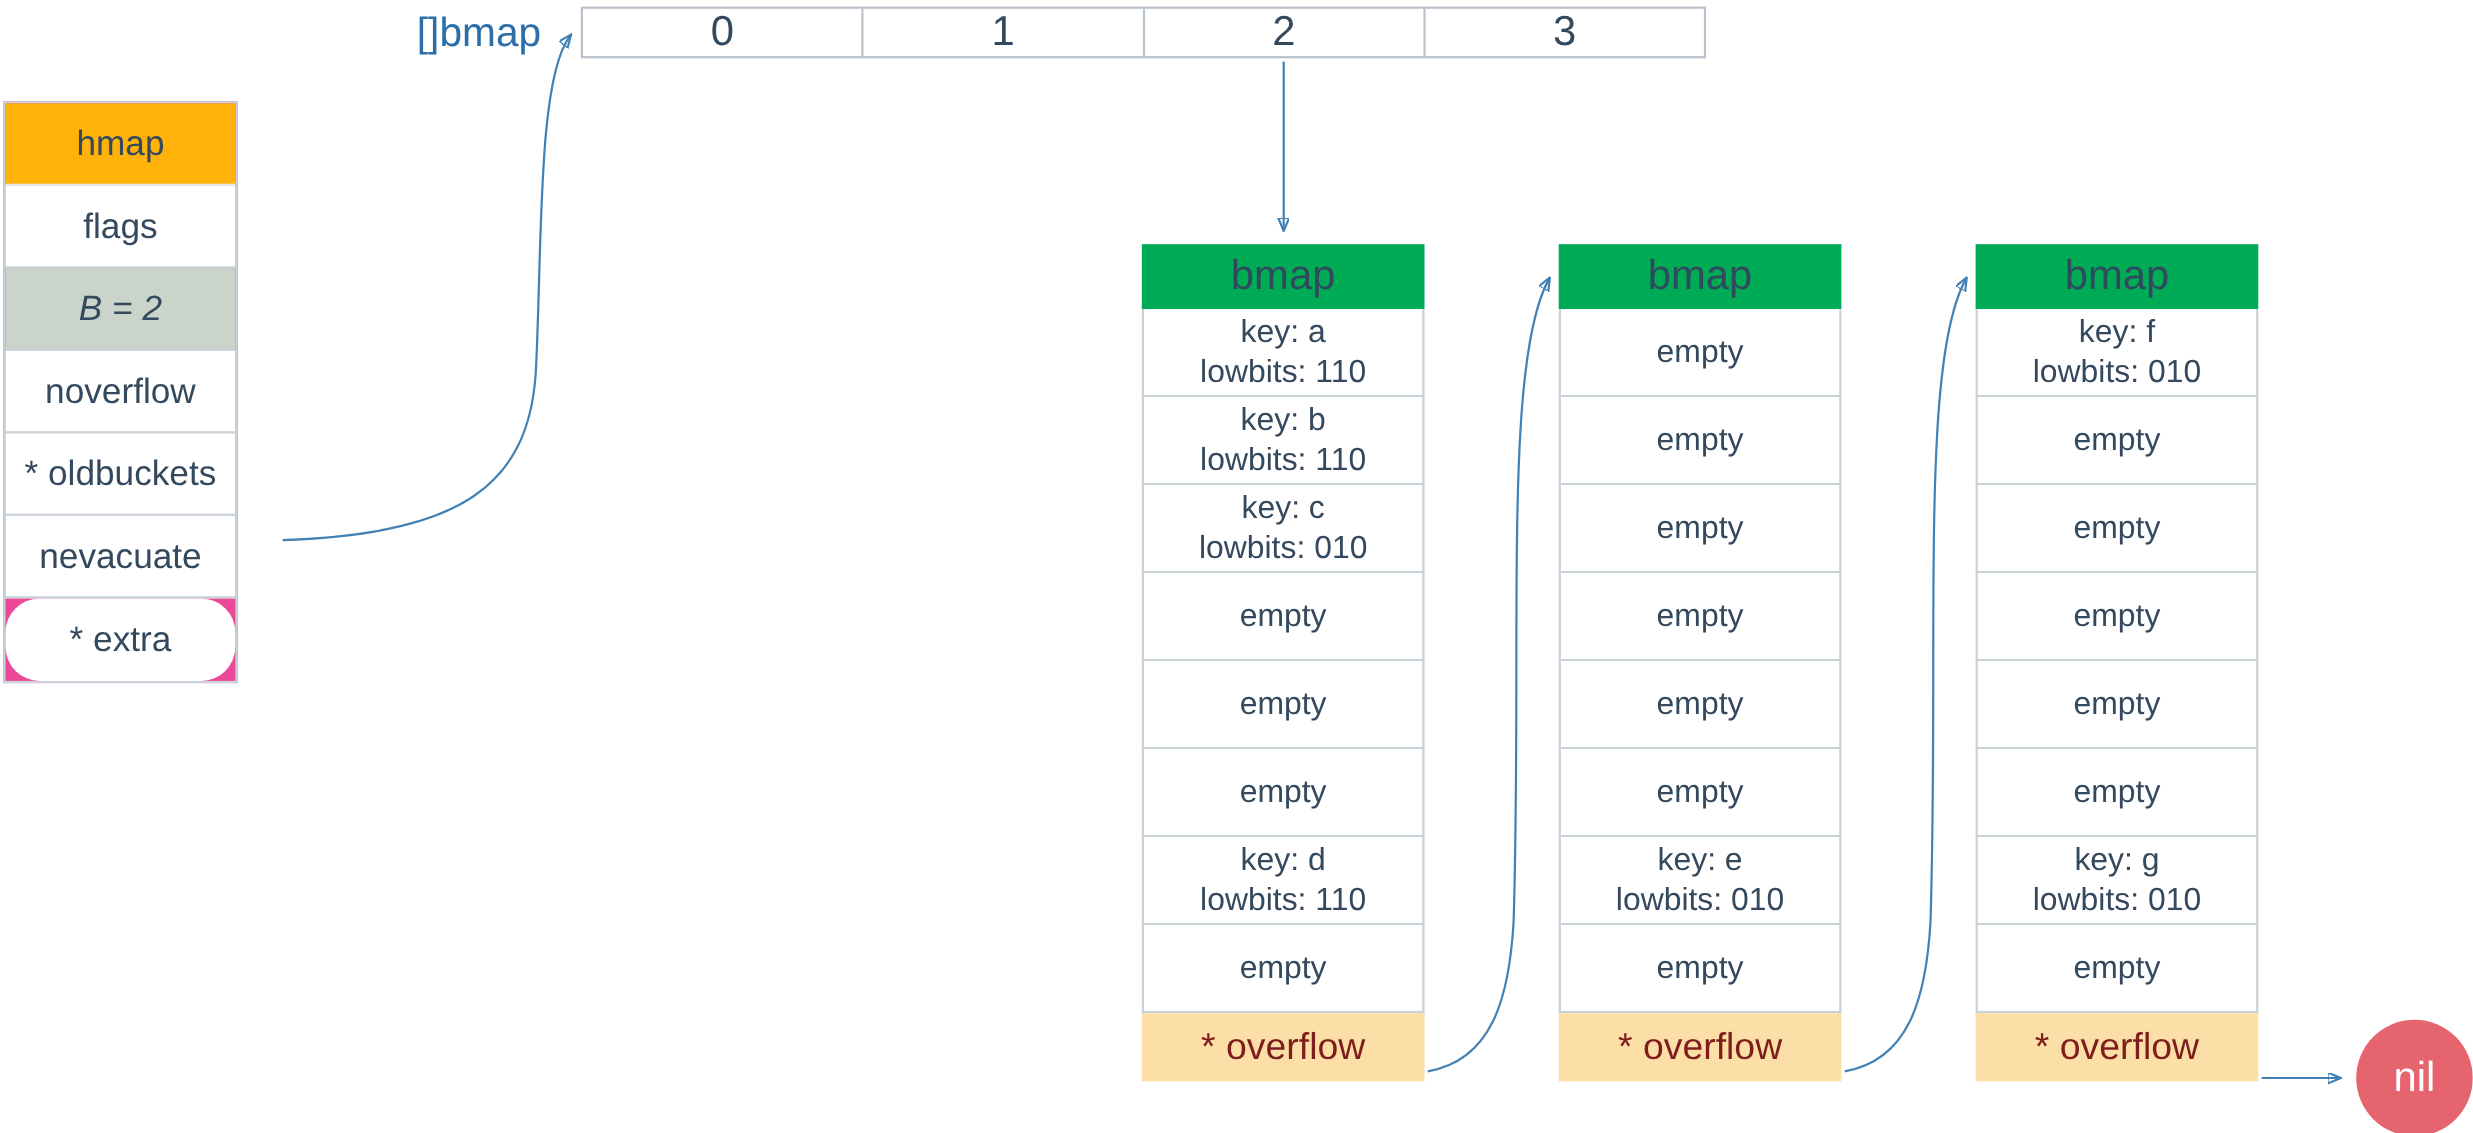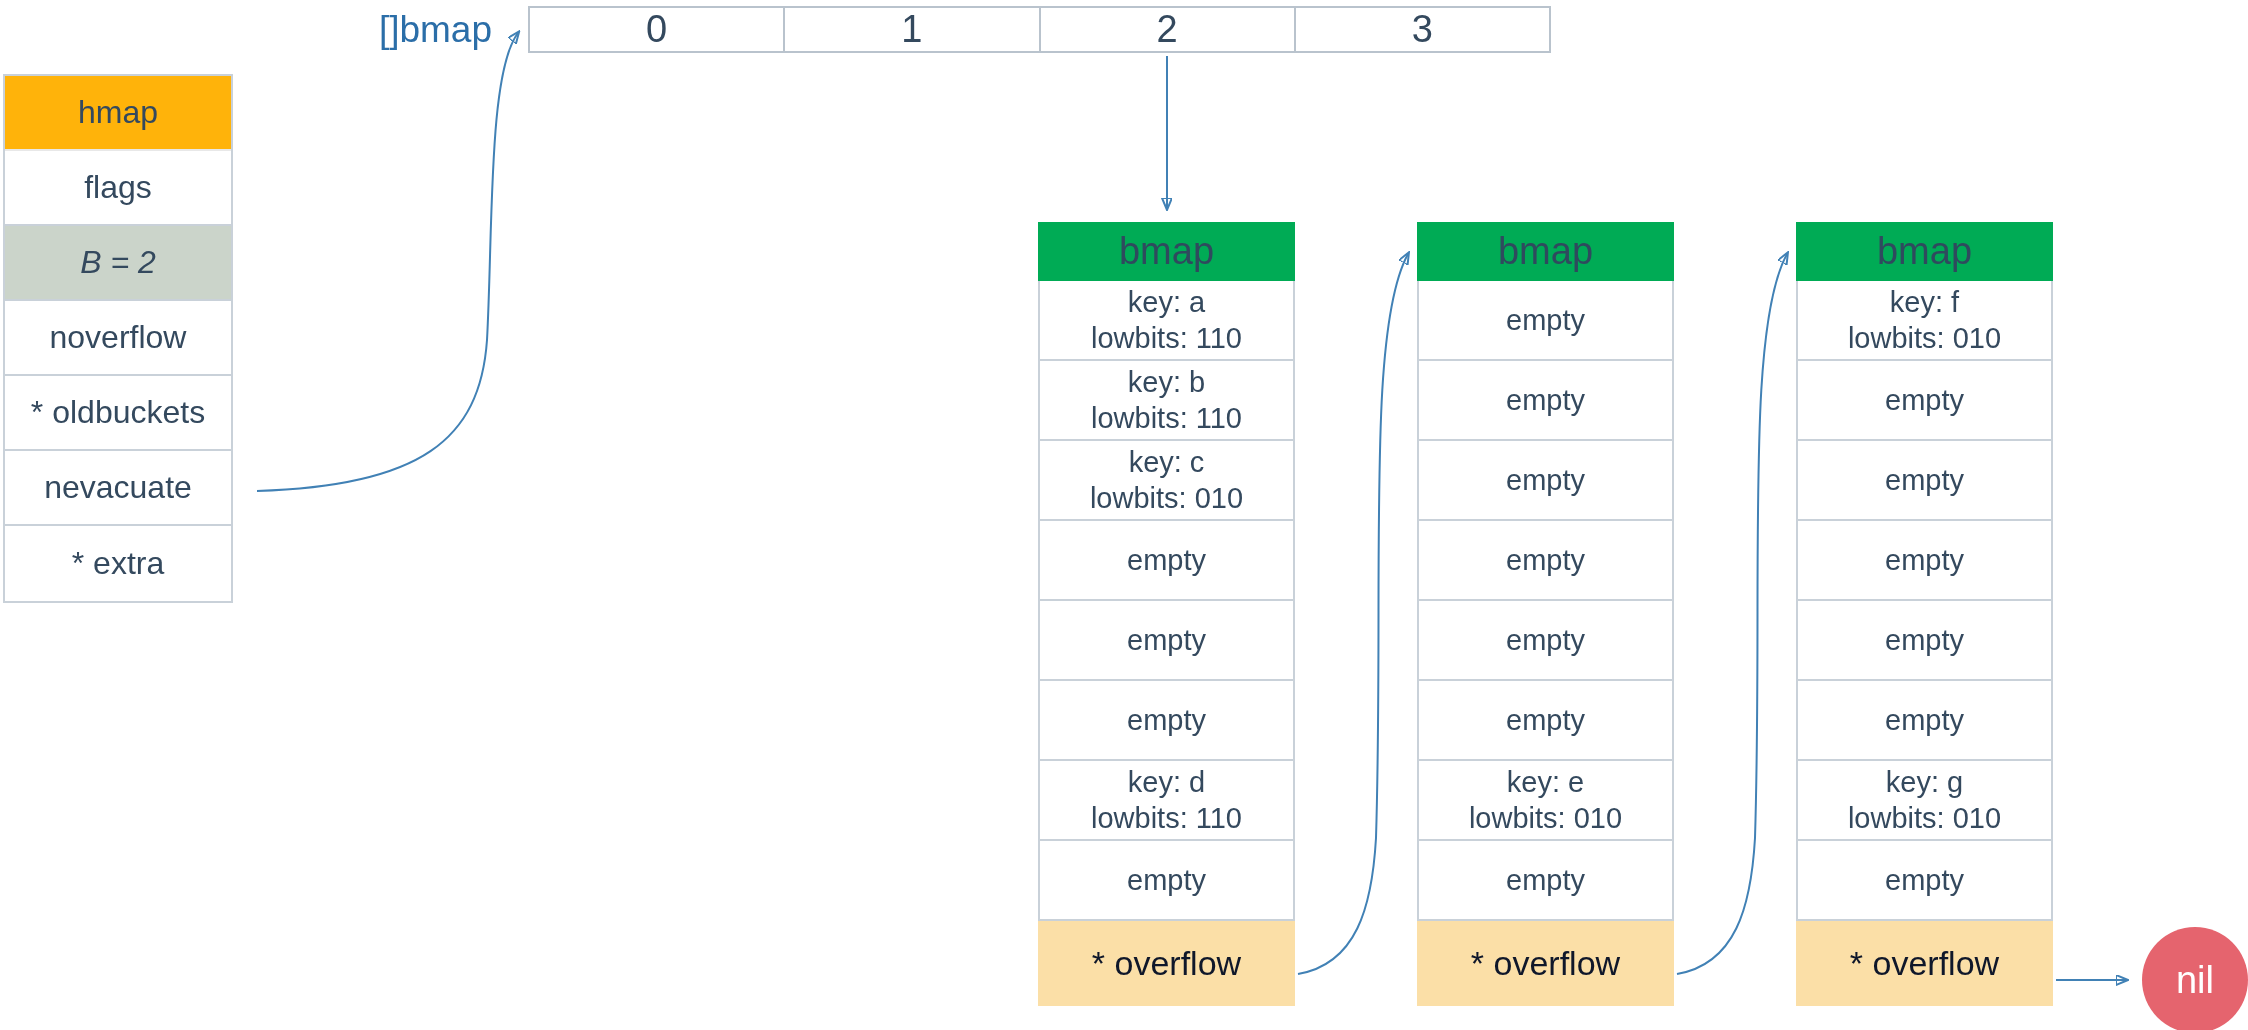--- a/index.html
+++ b/index.html
@@ -7,29 +7,29 @@
   body {
     width: 2248px; height: 1030px;
     position: relative;
     font-family: "Liberation Sans", sans-serif;
     overflow: hidden;
   }
   .canvas { position: absolute; left: 0; top: 0; width: 2248px; height: 1030px; }
 
   
   .hmap-table {
-    position: absolute; left: 3px; top: 74px; width: 230px;
+    position: absolute; left: 3px; top: 92px; width: 213px;
     border: 2px solid #c9d1d9; background: #ec4899;
   }
   .hmap-row {
     height: 75px; display: flex; align-items: center; justify-content: center;
     border-bottom: 2px solid #c9d1d9;
     font-size: 32px; color: #34495e; background: #fff;
   }
-  .hmap-row:last-child { border-bottom: none; }
+  .hmap-row:last-child { border-bottom: none; border-radius: 31px; }
   .hmap-row.header { background: #ffb30a; border-bottom: 2px solid #e8e8e8; }
   .hmap-row.highlight { background: #cbd4ca; font-style: italic; }
 
   
   .array-label {
     position: absolute; left: 320px; top: 6px; width: 172px; height: 47px;
     display: flex; align-items: center; justify-content: flex-end;
     font-size: 37px; color: #2b6ea8;
   }
   .bucket-array {
@@ -54,23 +54,23 @@
     font-size: 38px; color: #2f4a5e;
   }
   .bmap-slot {
     height: 80px; background: #fff;
     border: 2px solid #c9d1d9; border-top: none;
     display: flex; flex-direction: column; align-items: center; justify-content: center;
   }
   .slot-line { font-size: 29px; line-height: 36px; color: #34495e; display: block; }
   .slot-line:empty { display: none; }
   .bmap-overflow {
-    height: 85px; background: #fbdfa7;
+    height: 62px; background: #fbdfa7;
     display: flex; align-items: center; justify-content: center;
-    font-size: 34px; color: #0f172a;
+    font-size: 34px; color: #7f1d1d;
   }
 
   
   .nil-node {
     position: absolute; left: 2142px; top: 927px; width: 106px; height: 106px;
     border-radius: 50%; background: #e5646e;
     display: flex; align-items: center; justify-content: center;
     font-size: 38px; color: #ffffff;
   }
 

